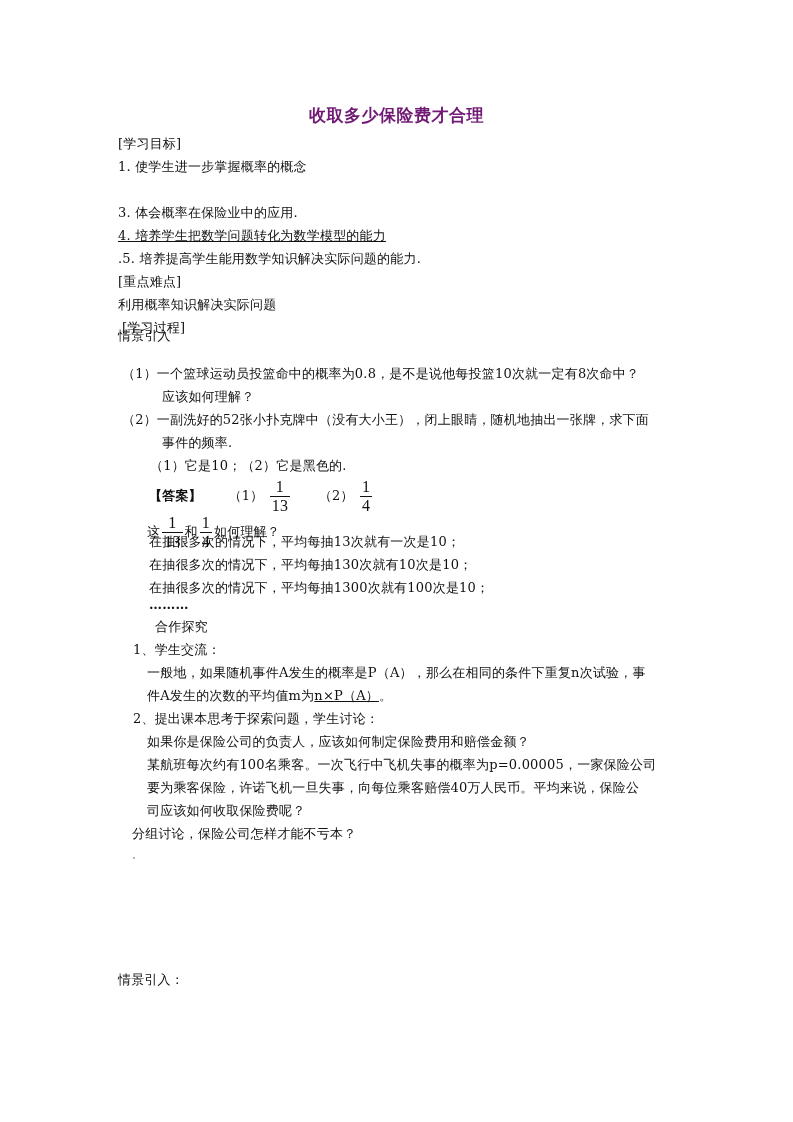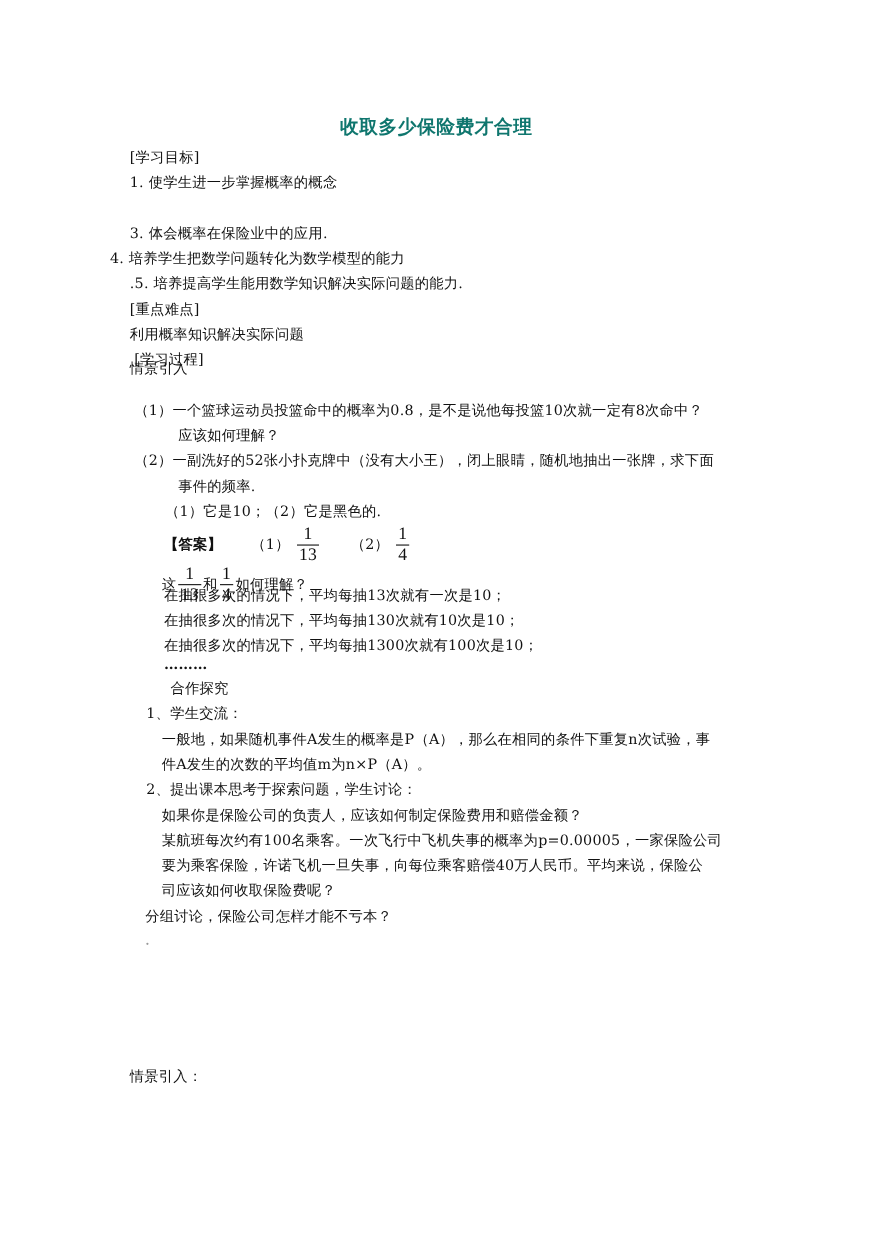--- a/index.html
+++ b/index.html
@@ -30,21 +30,21 @@
     }
     .title {
       position: absolute;
       top: 104px;
       left: 0;
       width: 793px;
       text-align: center;
       font-family: "DejaVu Sans", "Liberation Sans", sans-serif;
       font-weight: bold;
       font-size: 17px;
-      color: #0f766e;
+      color: #701a75;
       letter-spacing: 0.5px;
     }
     .frac {
       display: inline-block;
       vertical-align: middle;
       text-align: center;
       font-family: "Liberation Serif", "DejaVu Serif", serif;
       font-size: 16px;
       line-height: 18px;
       margin: 0 2px;
@@ -52,39 +52,39 @@
     .frac .num {
       display: block;
       padding: 0 2px;
       border-bottom: 1px solid #111;
     }
     .frac .den {
       display: block;
       padding: 0 2px;
     }
     .bold { font-weight: bold; }
-    .ul { }
+    .ul { text-decoration: underline; }
     .dot {
       position: absolute;
       width: 2px; height: 2px;
       background: #999;
       border-radius: 1px;
     }
   </style>
 </head>
 <body>
 
 <div class="page">
 
   <div class="title">收取多少保险费才合理</div>
 
   <div class="line" style="top:136px;left:118px;">[学习目标]</div>
   <div class="line" style="top:159px;left:118px;">1.  使学生进一步掌握概率的概念</div>
   <div class="line" style="top:205px;left:118px;">3.  体会概率在保险业中的应用.</div>
-  <div class="line" style="top:228px;left:100px;">4.  培养学生把数学问题转化为数学模型的能力</div>
+  <div class="line" style="top:228px;left:118px;text-decoration:underline;">4.  培养学生把数学问题转化为数学模型的能力</div>
   <div class="line" style="top:251px;left:118px;">.5.  培养提高学生能用数学知识解决实际问题的能力.</div>
 
   <div class="line" style="top:274px;left:118px;">[重点难点]</div>
   <div class="line" style="top:297px;left:118px;">利用概率知识解决实际问题</div>
   <div class="line" style="top:320px;left:122px;">[学习过程]</div>
 
   <div class="line" style="top:312px;left:118px;margin-top:16px;">情景引入</div>
   <div class="line" style="top:366px;left:122px;">（1）一个篮球运动员投篮命中的概率为0.8，是不是说他每投篮10次就一定有8次命中？</div>
   <div class="line" style="top:389px;left:162px;">应该如何理解？</div>
   <div class="line" style="top:412px;left:122px;">（2）一副洗好的52张小扑克牌中（没有大小王），闭上眼睛，随机地抽出一张牌，求下面</div>

